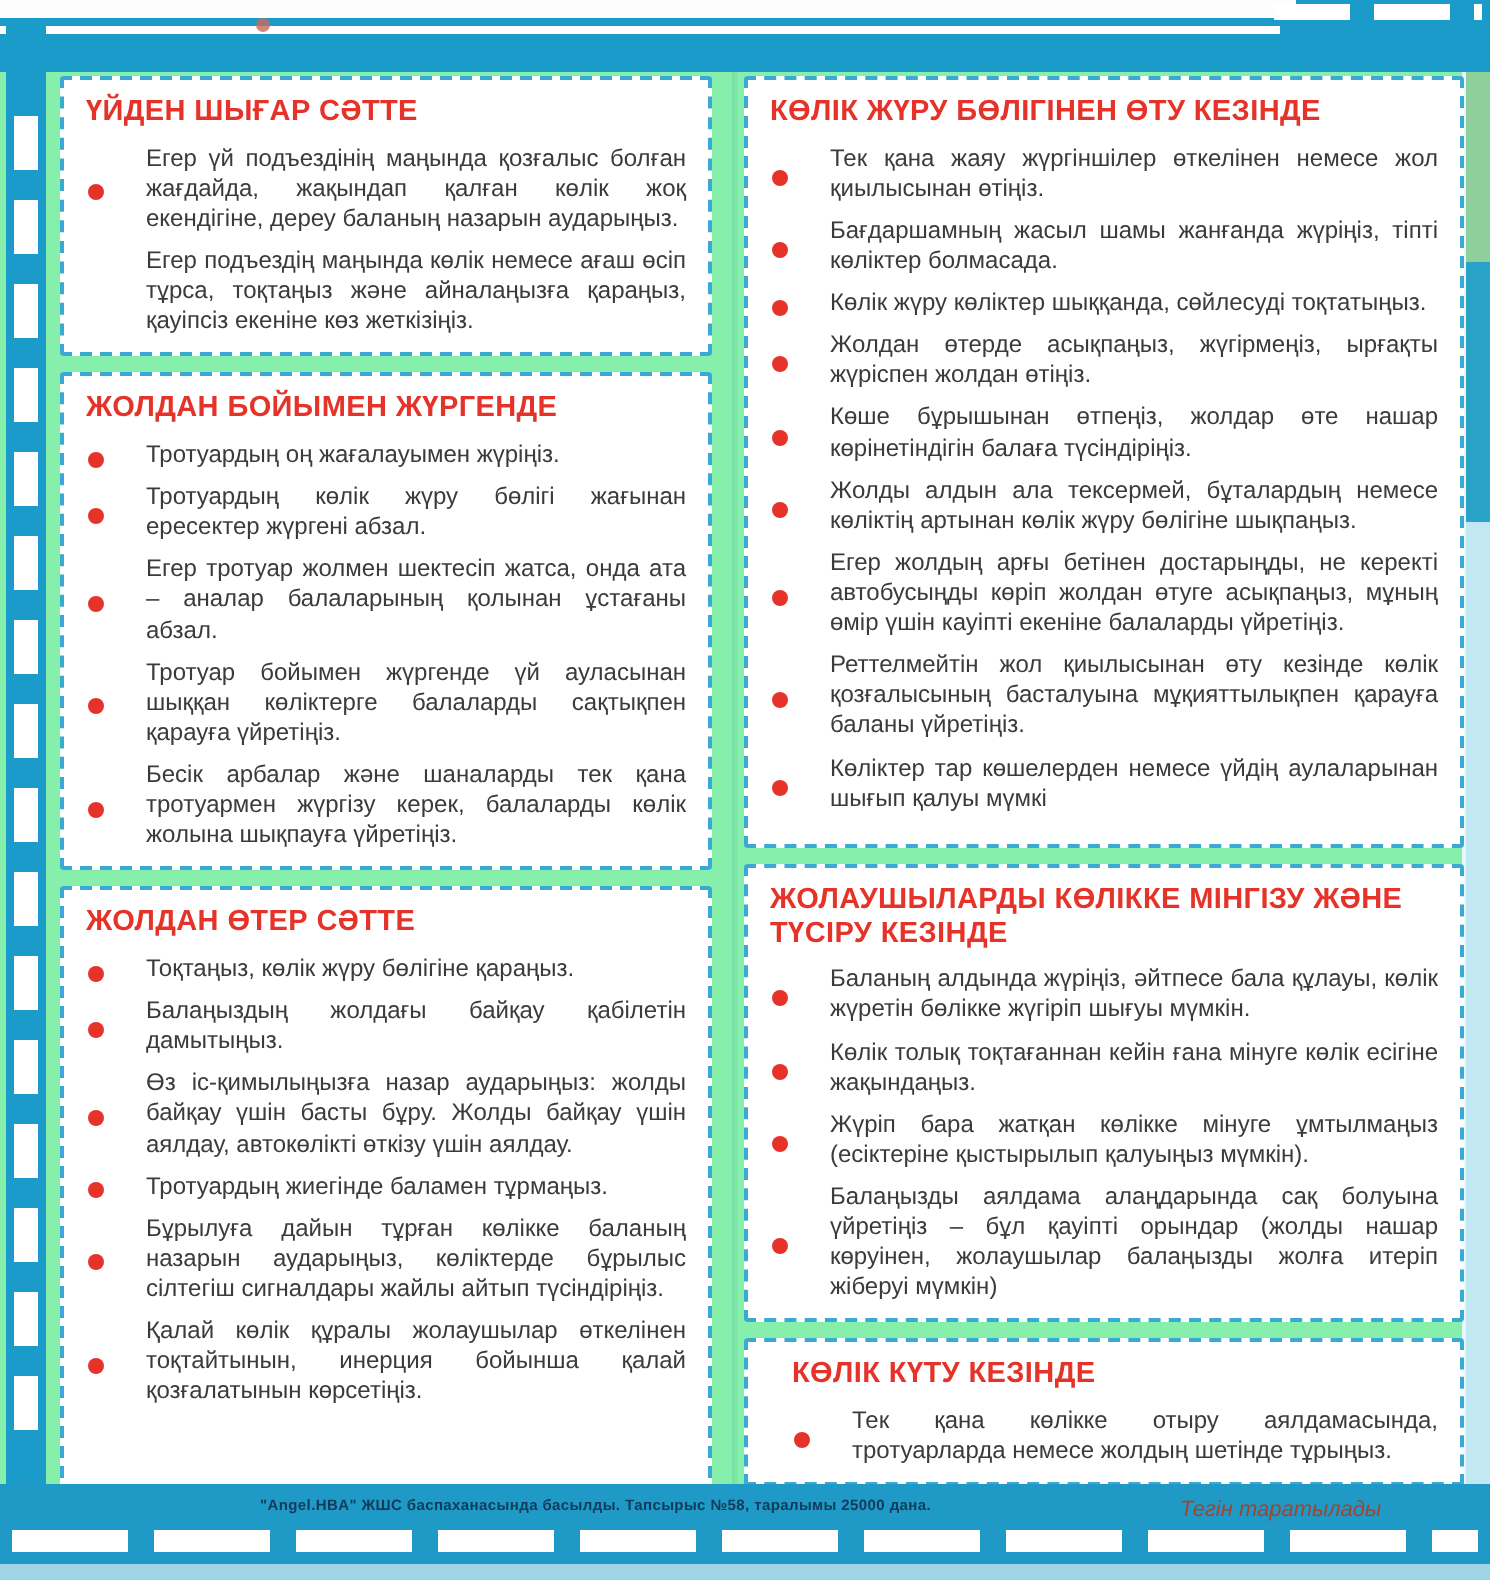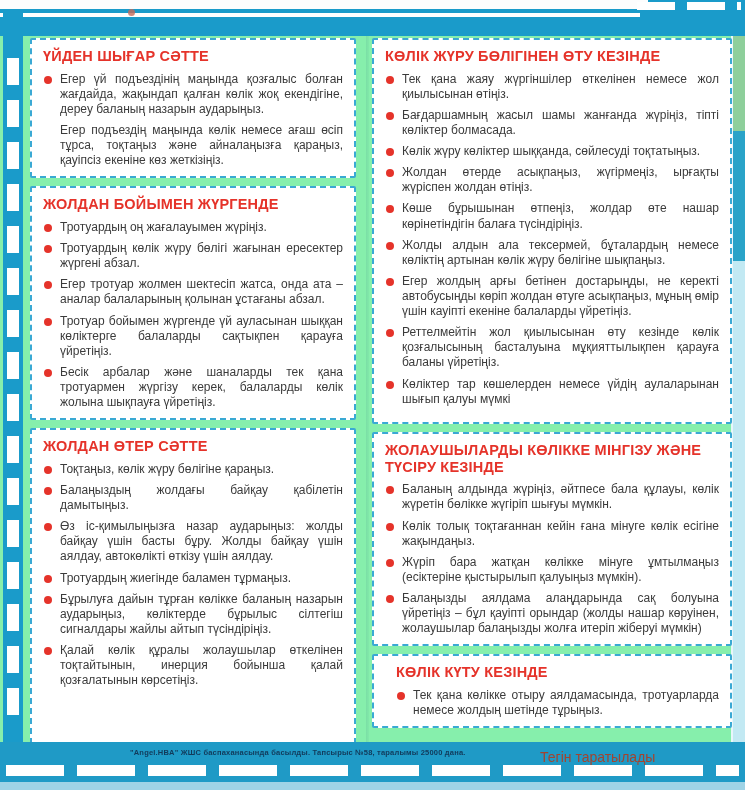--- a/index.html
+++ b/index.html
@@ -18,21 +18,21 @@
   .strip-top .dashes{position:absolute;right:4px;top:2px;width:104px;height:8px;
     background:repeating-linear-gradient(to right,#ffffff 0 38px,rgba(255,255,255,0) 38px 50px);}
   .strip-left{position:absolute;left:3px;top:10px;width:20px;height:734px;background:#1a9bca;}
   .strip-left .dashes{position:absolute;left:4px;top:48px;width:12px;height:660px;
     background:repeating-linear-gradient(to bottom,#ffffff 0 27px,rgba(255,255,255,0) 27px 42px);}
   .strip-bottom{position:absolute;left:0;bottom:8px;width:745px;height:40px;background:#1f9ac6;}
   .strip-bottom .dashes{position:absolute;left:6px;bottom:6px;width:733px;height:11px;
     background:repeating-linear-gradient(to right,#ffffff 0 58px,rgba(255,255,255,0) 58px 71px);}
   .bottom-edge{position:absolute;left:0;bottom:0;width:745px;height:8px;background:#9fd3e6;}
   .footer-left{position:absolute;left:130px;top:6px;font-size:7.5px;color:#123a5a;font-weight:bold;letter-spacing:.2px;}
-  .footer-right{position:absolute;left:540px;top:7px;font-size:14px;color:#a2442f;}
+  .footer-right{position:absolute;left:590px;top:7px;font-size:11px;color:#a2442f;font-style:italic;}
   
   .sliver{position:absolute;right:0;top:36px;width:12px;height:708px;border-left:2px solid #e8f6fb;}
   .sliver .s1{height:95px;background:#8ecf9b;}
   .sliver .s2{height:130px;background:#2aa3c8;}
   .sliver .s3{height:483px;background:#c2e9f3;}
   .fold-line{position:absolute;left:366px;top:36px;width:3px;height:706px;
     background:linear-gradient(to right,rgba(20,80,110,.10),rgba(20,80,110,.04));}
   
   .col{position:absolute;top:38px;display:flex;flex-direction:column;gap:8px;}
   .col-left{left:30px;width:326px;}
@@ -44,21 +44,21 @@
   .col-left .panel:nth-of-type(1){min-height:139px;}
   .col-left .panel:nth-of-type(2){min-height:216px;}
   .col-left .panel:nth-of-type(3){min-height:326px;}
   .col-right .panel:nth-of-type(1){min-height:386px;}
   .col-right .panel:nth-of-type(2){min-height:206px;}
   .col-right .panel:nth-of-type(3){min-height:56px;padding-left:22px;}
   .panel-title{
     margin:0 0 7px 0;font-size:14.5px;font-weight:bold;color:#e5332a;
     letter-spacing:.2px;line-height:1.15;
   }
-  .item{display:flex;align-items:flex-start;margin:0 0 6px 0;}
+  .item{display:flex;align-items:center;margin:0 0 6px 0;gap:13px;}
   .item:last-child{margin-bottom:0;}
   .dot{flex:0 0 8px;width:8px;height:8px;border-radius:50%;background:#e5332a;margin:4px 8px 0 1px;}
   .item.no-bullet .dot{visibility:hidden;}
   .txt{flex:1;font-size:12px;line-height:1.26;color:#3b3b3b;text-align:justify;}
   
   .banner{
     margin-top:3px;padding:2px 4px;text-align:center;
     font-size:17px;font-weight:bold;color:#ea2520;line-height:1.18;letter-spacing:.3px;
   }
   

